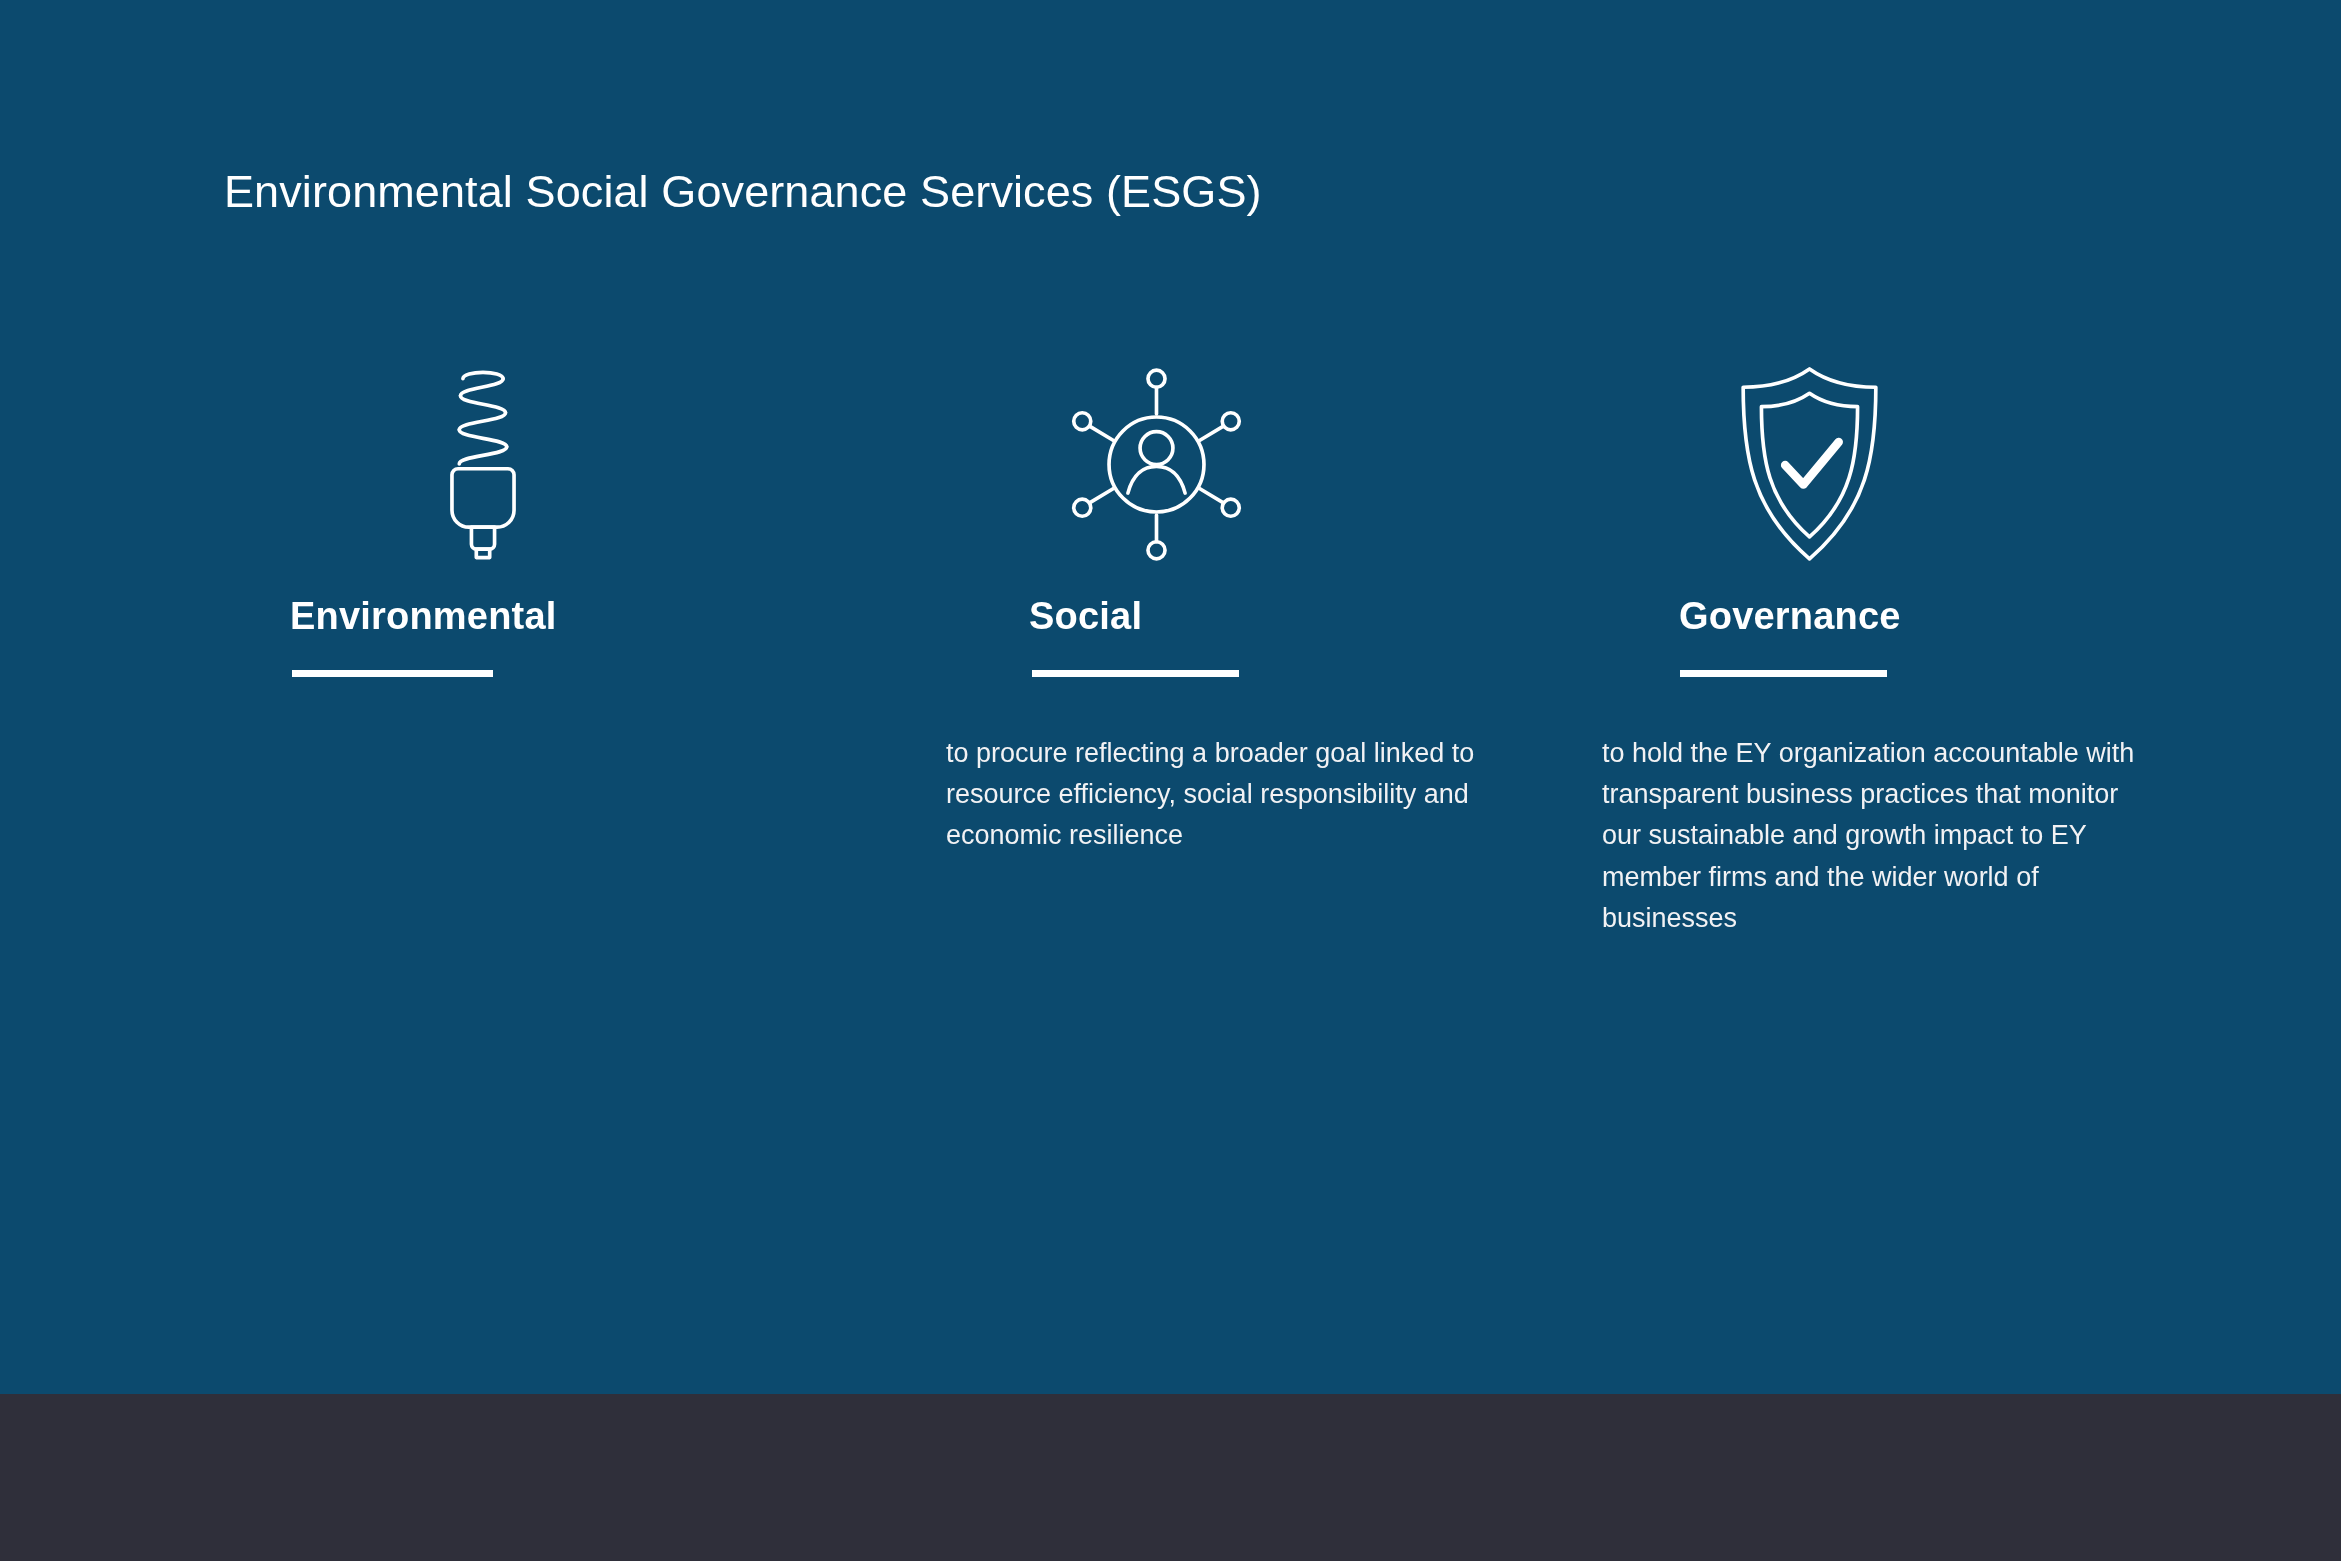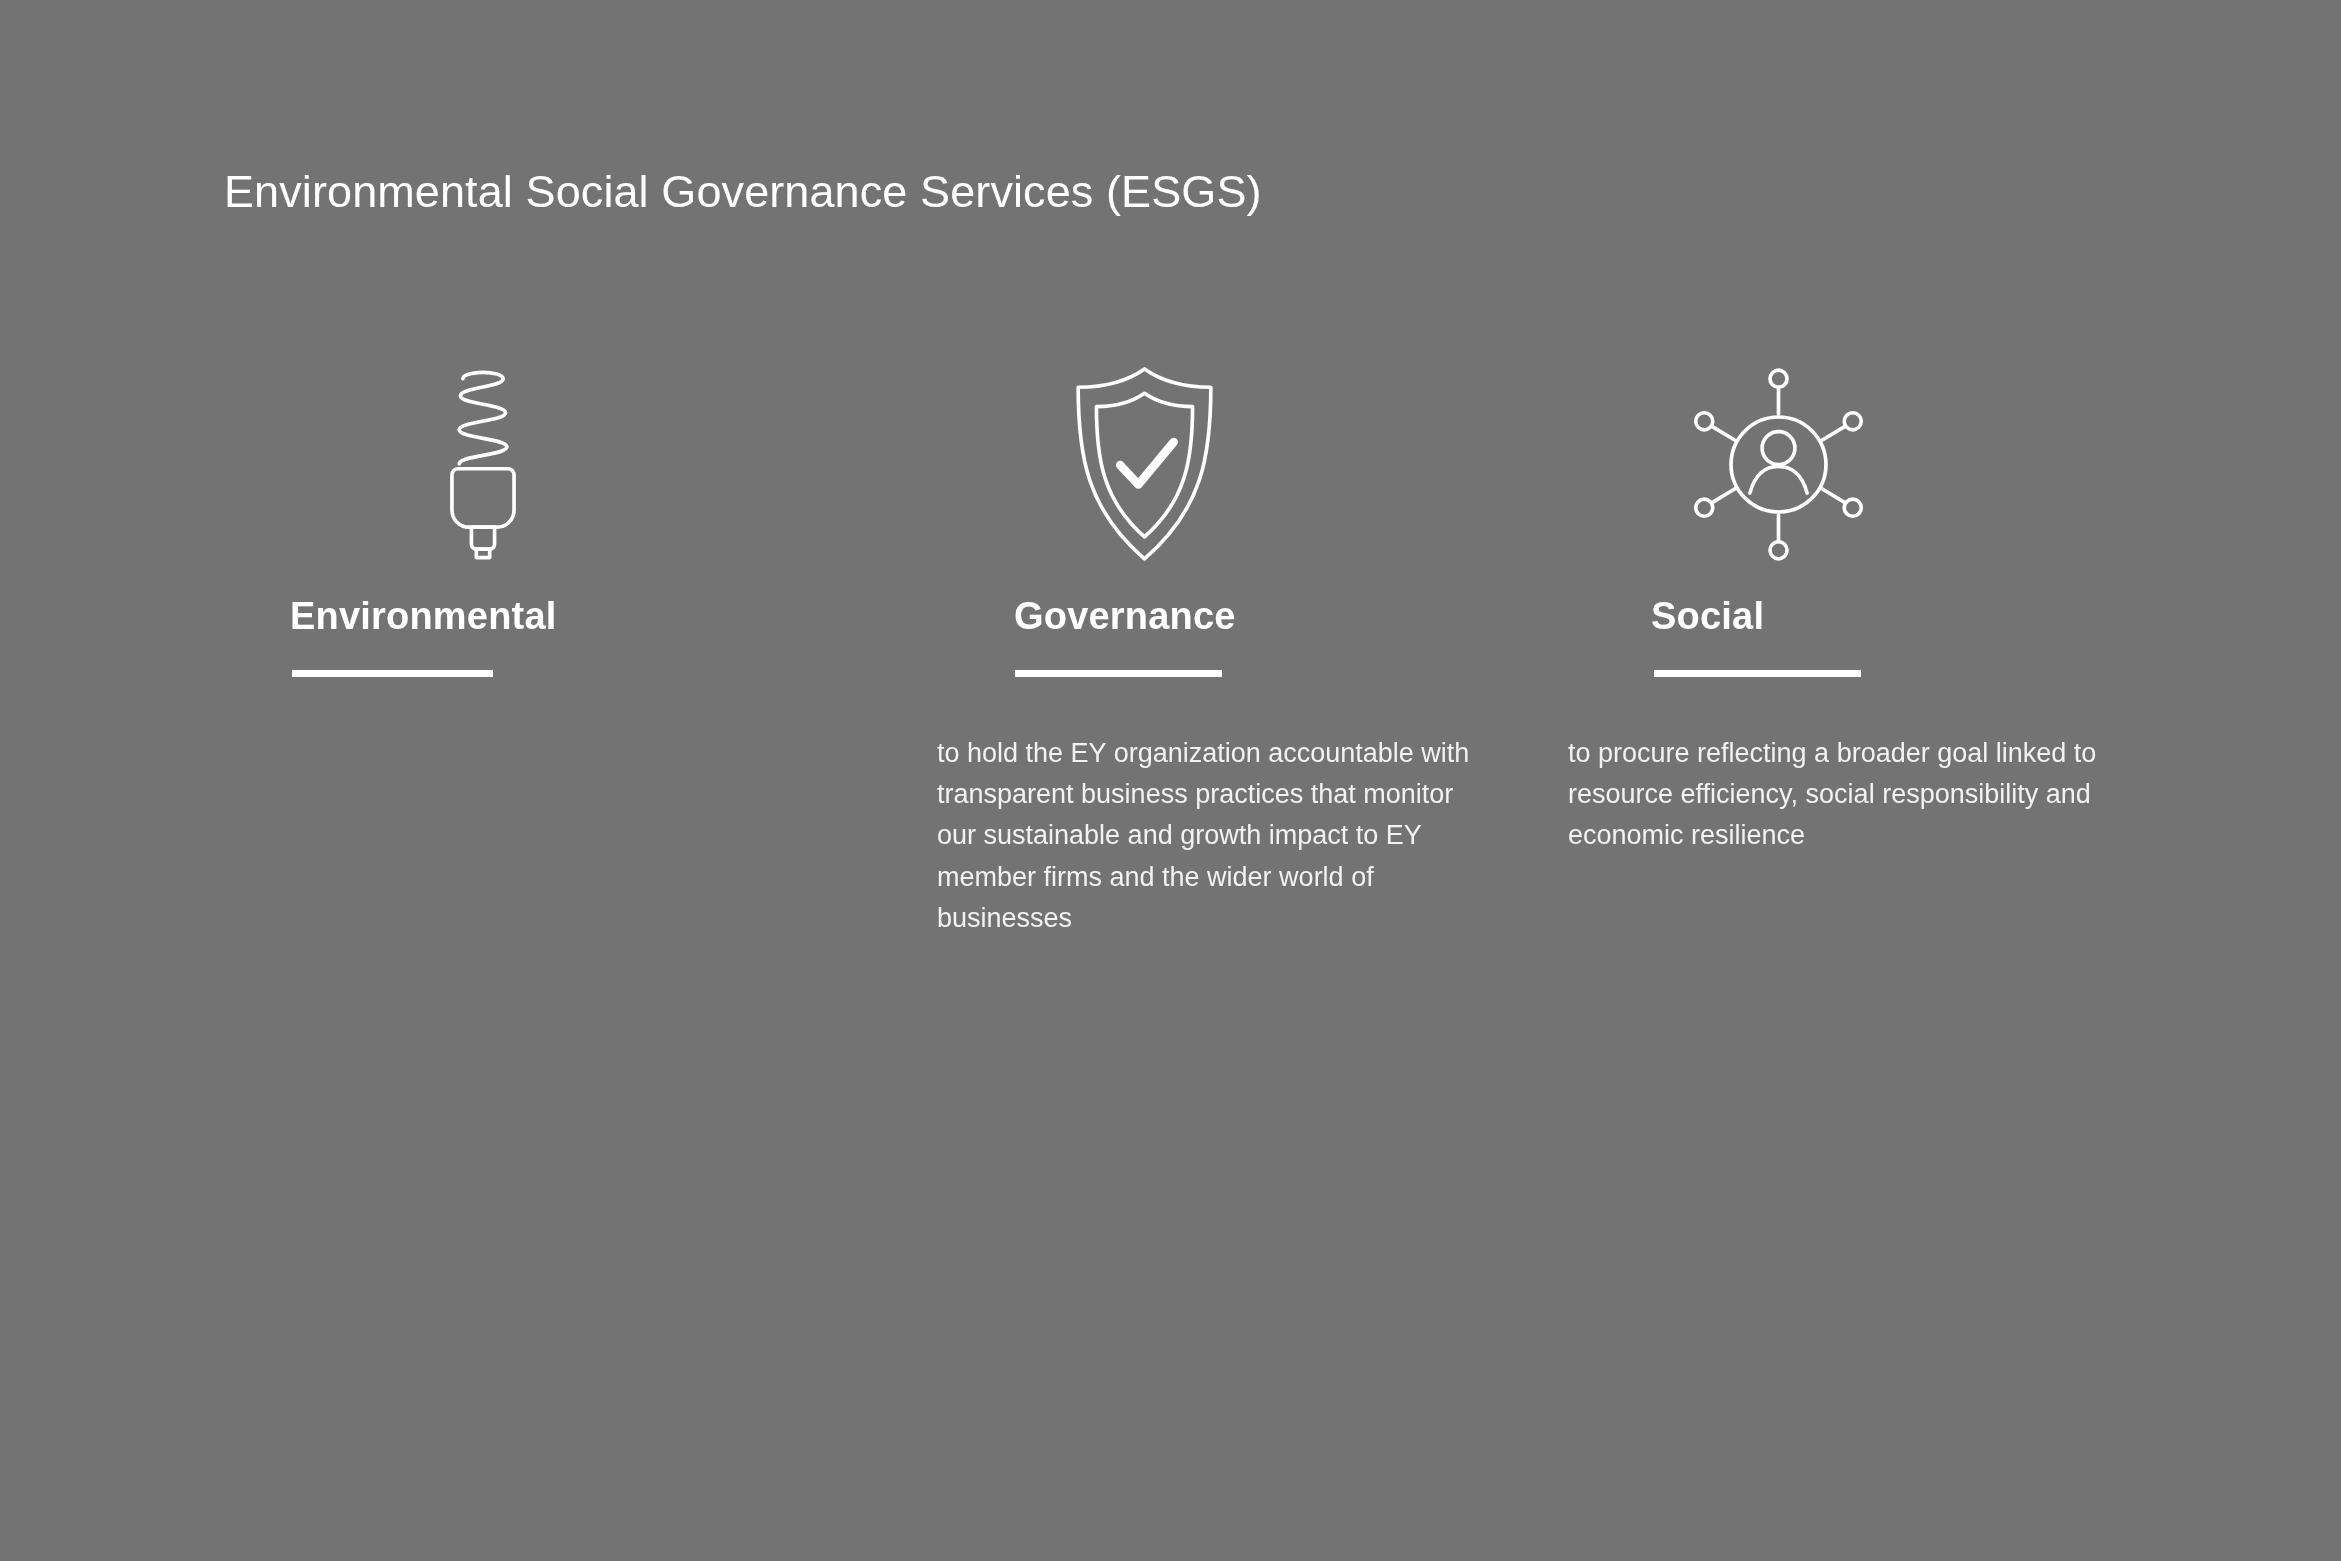--- a/index.html
+++ b/index.html
@@ -11,22 +11,22 @@
     height: 1561px;
     background: #2f2f3a;
     font-family: "Liberation Sans", sans-serif;
     color: #ffffff;
     overflow: hidden;
   }
 
   .slide {
     position: relative;
     width: 2342px;
-    height: 1561px;
-    background: #737373;
+    height: 1394px;
+    background: #0c4a6e;
     box-sizing: border-box;
   }
 
   .page-title {
     position: absolute;
     left: 224px;
     top: 166px;
     font-size: 45px;
     font-weight: 400;
     letter-spacing: 0.1px;
@@ -134,36 +134,20 @@
           <path d="M44 182 h82 a10 10 0 0 1 10 10 v58 a28 28 0 0 1 -28 28 h-46 a28 28 0 0 1 -28 -28 v-58 a10 10 0 0 1 10 -10 z"></path>
 
           <path d="M66 278 h38 v28 a8 8 0 0 1 -8 8 h-22 a8 8 0 0 1 -8 -8 z"></path>
           <path d="M74 314 h22 v14 h-22 z"></path>
         </svg>
       </div>
       <div class="col-heading">Environmental</div>
       <div class="rule"></div>
     </div>
 
-    <div class="column col-3">
-      <div class="icon-wrap">
-        <svg width="165" height="213" viewBox="0 0 270 350" fill="none" stroke="#ffffff" stroke-width="6" stroke-linecap="round" stroke-linejoin="round">
-
-          <path d="M135 18 C104 40, 62 48, 26 48 C26 160, 40 248, 135 330 C230 248, 244 160, 244 48 C208 48, 166 40, 135 18 Z"></path>
-
-          <path d="M135 58 C112 74, 82 80, 56 80 C56 166, 67 234, 135 294 C203 234, 214 166, 214 80 C188 80, 158 74, 135 58 Z"></path>
-
-          <path d="M95 176 l30 32 l58 -70" stroke-width="14"></path>
-        </svg>
-      </div>
-      <div class="col-heading">Governance</div>
-      <div class="rule"></div>
-      <div class="col-body">to hold the EY organization accountable with transparent business practices that monitor our sustainable and growth impact to EY member firms and the wider world of businesses</div>
-    </div>
-
     <div class="column col-2">
       <div class="icon-wrap">
         <svg width="189" height="213" viewBox="0 0 310 350" fill="none" stroke="#ffffff" stroke-width="6" stroke-linecap="round" stroke-linejoin="round">
 
           <circle cx="155" cy="175" r="78"></circle>
           <circle cx="155" cy="148" r="27"></circle>
           <path d="M108 222 c8 -31 26 -44 47 -44 c21 0 39 13 47 44"></path>
 
           <circle cx="155" cy="34" r="14"></circle>
           <circle cx="277" cy="104" r="14"></circle>
@@ -178,17 +162,33 @@
           <path d="M155 302 v-44"></path>
           <path d="M45 238 l40 -24"></path>
           <path d="M45 112 l40 24"></path>
         </svg>
       </div>
       <div class="col-heading">Social</div>
       <div class="rule"></div>
       <div class="col-body">to procure reflecting a broader goal linked to resource efficiency, social responsibility and economic resilience</div>
     </div>
 
+    <div class="column col-3">
+      <div class="icon-wrap">
+        <svg width="165" height="213" viewBox="0 0 270 350" fill="none" stroke="#ffffff" stroke-width="6" stroke-linecap="round" stroke-linejoin="round">
+
+          <path d="M135 18 C104 40, 62 48, 26 48 C26 160, 40 248, 135 330 C230 248, 244 160, 244 48 C208 48, 166 40, 135 18 Z"></path>
+
+          <path d="M135 58 C112 74, 82 80, 56 80 C56 166, 67 234, 135 294 C203 234, 214 166, 214 80 C188 80, 158 74, 135 58 Z"></path>
+
+          <path d="M95 176 l30 32 l58 -70" stroke-width="14"></path>
+        </svg>
+      </div>
+      <div class="col-heading">Governance</div>
+      <div class="rule"></div>
+      <div class="col-body">to hold the EY organization accountable with transparent business practices that monitor our sustainable and growth impact to EY member firms and the wider world of businesses</div>
+    </div>
+
   </div>
 
 
 </div>
 
 
 </body></html>

